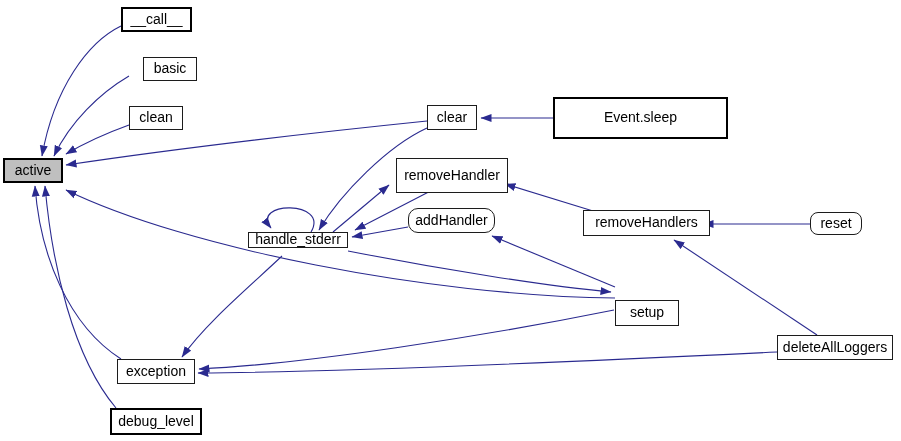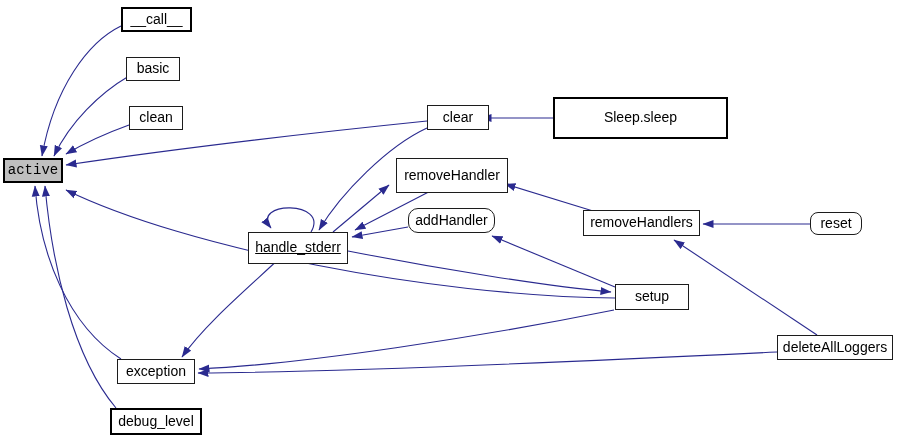--- a/index.html
+++ b/index.html
@@ -66,54 +66,54 @@
       <path d="M 614,310 C 480,337 305,364 199,369" class="edge" stroke="#2a2a8f" stroke-width="1.1" marker-end="url(#arrow)"></path>
       <path d="M 282,256 C 248,288 205,324 182,357" class="edge" stroke="#2a2a8f" stroke-width="1.1" marker-end="url(#arrow)"></path>
       <path d="M 121,359 C 68,325 40,255 35,186" class="edge" stroke="#2a2a8f" stroke-width="1.1" marker-end="url(#arrow)"></path>
       <path d="M 116,408 C 73,357 52,265 45,186" class="edge" stroke="#2a2a8f" stroke-width="1.1" marker-end="url(#arrow)"></path>
       <path d="M 593,211 L 505,184" class="edge" stroke="#2a2a8f" stroke-width="1.1" marker-end="url(#arrow)"></path>
       <path d="M 810,224 L 703,224" class="edge" stroke="#2a2a8f" stroke-width="1.1" marker-end="url(#arrow)"></path>
       <path d="M 817,335 L 674,240" class="edge" stroke="#2a2a8f" stroke-width="1.1" marker-end="url(#arrow)"></path>
       <path d="M 777,352 C 590,361 345,372 198,373" class="edge" stroke="#2a2a8f" stroke-width="1.1" marker-end="url(#arrow)"></path>
     </svg>
   <div id="nodes">
-      <div class="node bold highlighted" style="left: 3px; top: 158px; width: 60px; height: 25px; font-family: Liberation Mono, monospace;">
+      <div class="node bold highlighted" style="left: 3px; top: 158px; width: 60px; height: 25px;">
         <div>active</div>
       </div>
       <div class="node bold" style="left: 121px; top: 7px; width: 71px; height: 25px;">
         <div>__call__</div>
       </div>
-      <div class="node" style="left: 126px; top: 57px; width: 54px; height: 24px;">
+      <div class="node" style="left: 143px; top: 57px; width: 54px; height: 24px;">
         <div>basic</div>
       </div>
       <div class="node" style="left: 129px; top: 106px; width: 54px; height: 24px; align-items: center;">
         <div>clean</div>
       </div>
-      <div class="node" style="left: 427px; top: 105px; width: 62px; height: 25px;">
+      <div class="node" style="left: 427px; top: 105px; width: 50px; height: 25px;">
         <div>clear</div>
       </div>
       <div class="node bold" style="left: 553px; top: 97px; width: 175px; height: 42px;">
-        <div>Sleep.sleep</div>
+        <div>Event.sleep</div>
       </div>
       <div class="node" style="left: 396px; top: 158px; width: 112px; height: 35px;">
         <div>removeHandler</div>
       </div>
       <div class="node" style="left: 408px; top: 208px; width: 87px; height: 25px; border-radius: 10px;">
         <div>addHandler</div>
       </div>
-      <div class="node" style="left: 583px; top: 210px; width: 117px; height: 26px;">
+      <div class="node" style="left: 583px; top: 210px; width: 127px; height: 26px;">
         <div>removeHandlers</div>
       </div>
       <div class="node" style="left: 810px; top: 212px; width: 52px; height: 23px; border-radius: 8px;">
         <div>reset</div>
       </div>
-      <div class="node" style="left: 248px; top: 232px; width: 100px; height: 32px; text-decoration: underline;">
+      <div class="node" style="left: 248px; top: 232px; width: 100px; height: 16px;">
         <div>handle_stderr</div>
       </div>
-      <div class="node" style="left: 615px; top: 284px; width: 74px; height: 26px;">
+      <div class="node" style="left: 615px; top: 300px; width: 64px; height: 26px;">
         <div>setup</div>
       </div>
       <div class="node" style="left: 777px; top: 335px; width: 116px; height: 25px;">
         <div>deleteAllLoggers</div>
       </div>
       <div class="node" style="left: 117px; top: 359px; width: 78px; height: 25px;">
         <div>exception</div>
       </div>
       <div class="node bold" style="left: 110px; top: 408px; width: 92px; height: 27px;">
         <div>debug_level</div>

